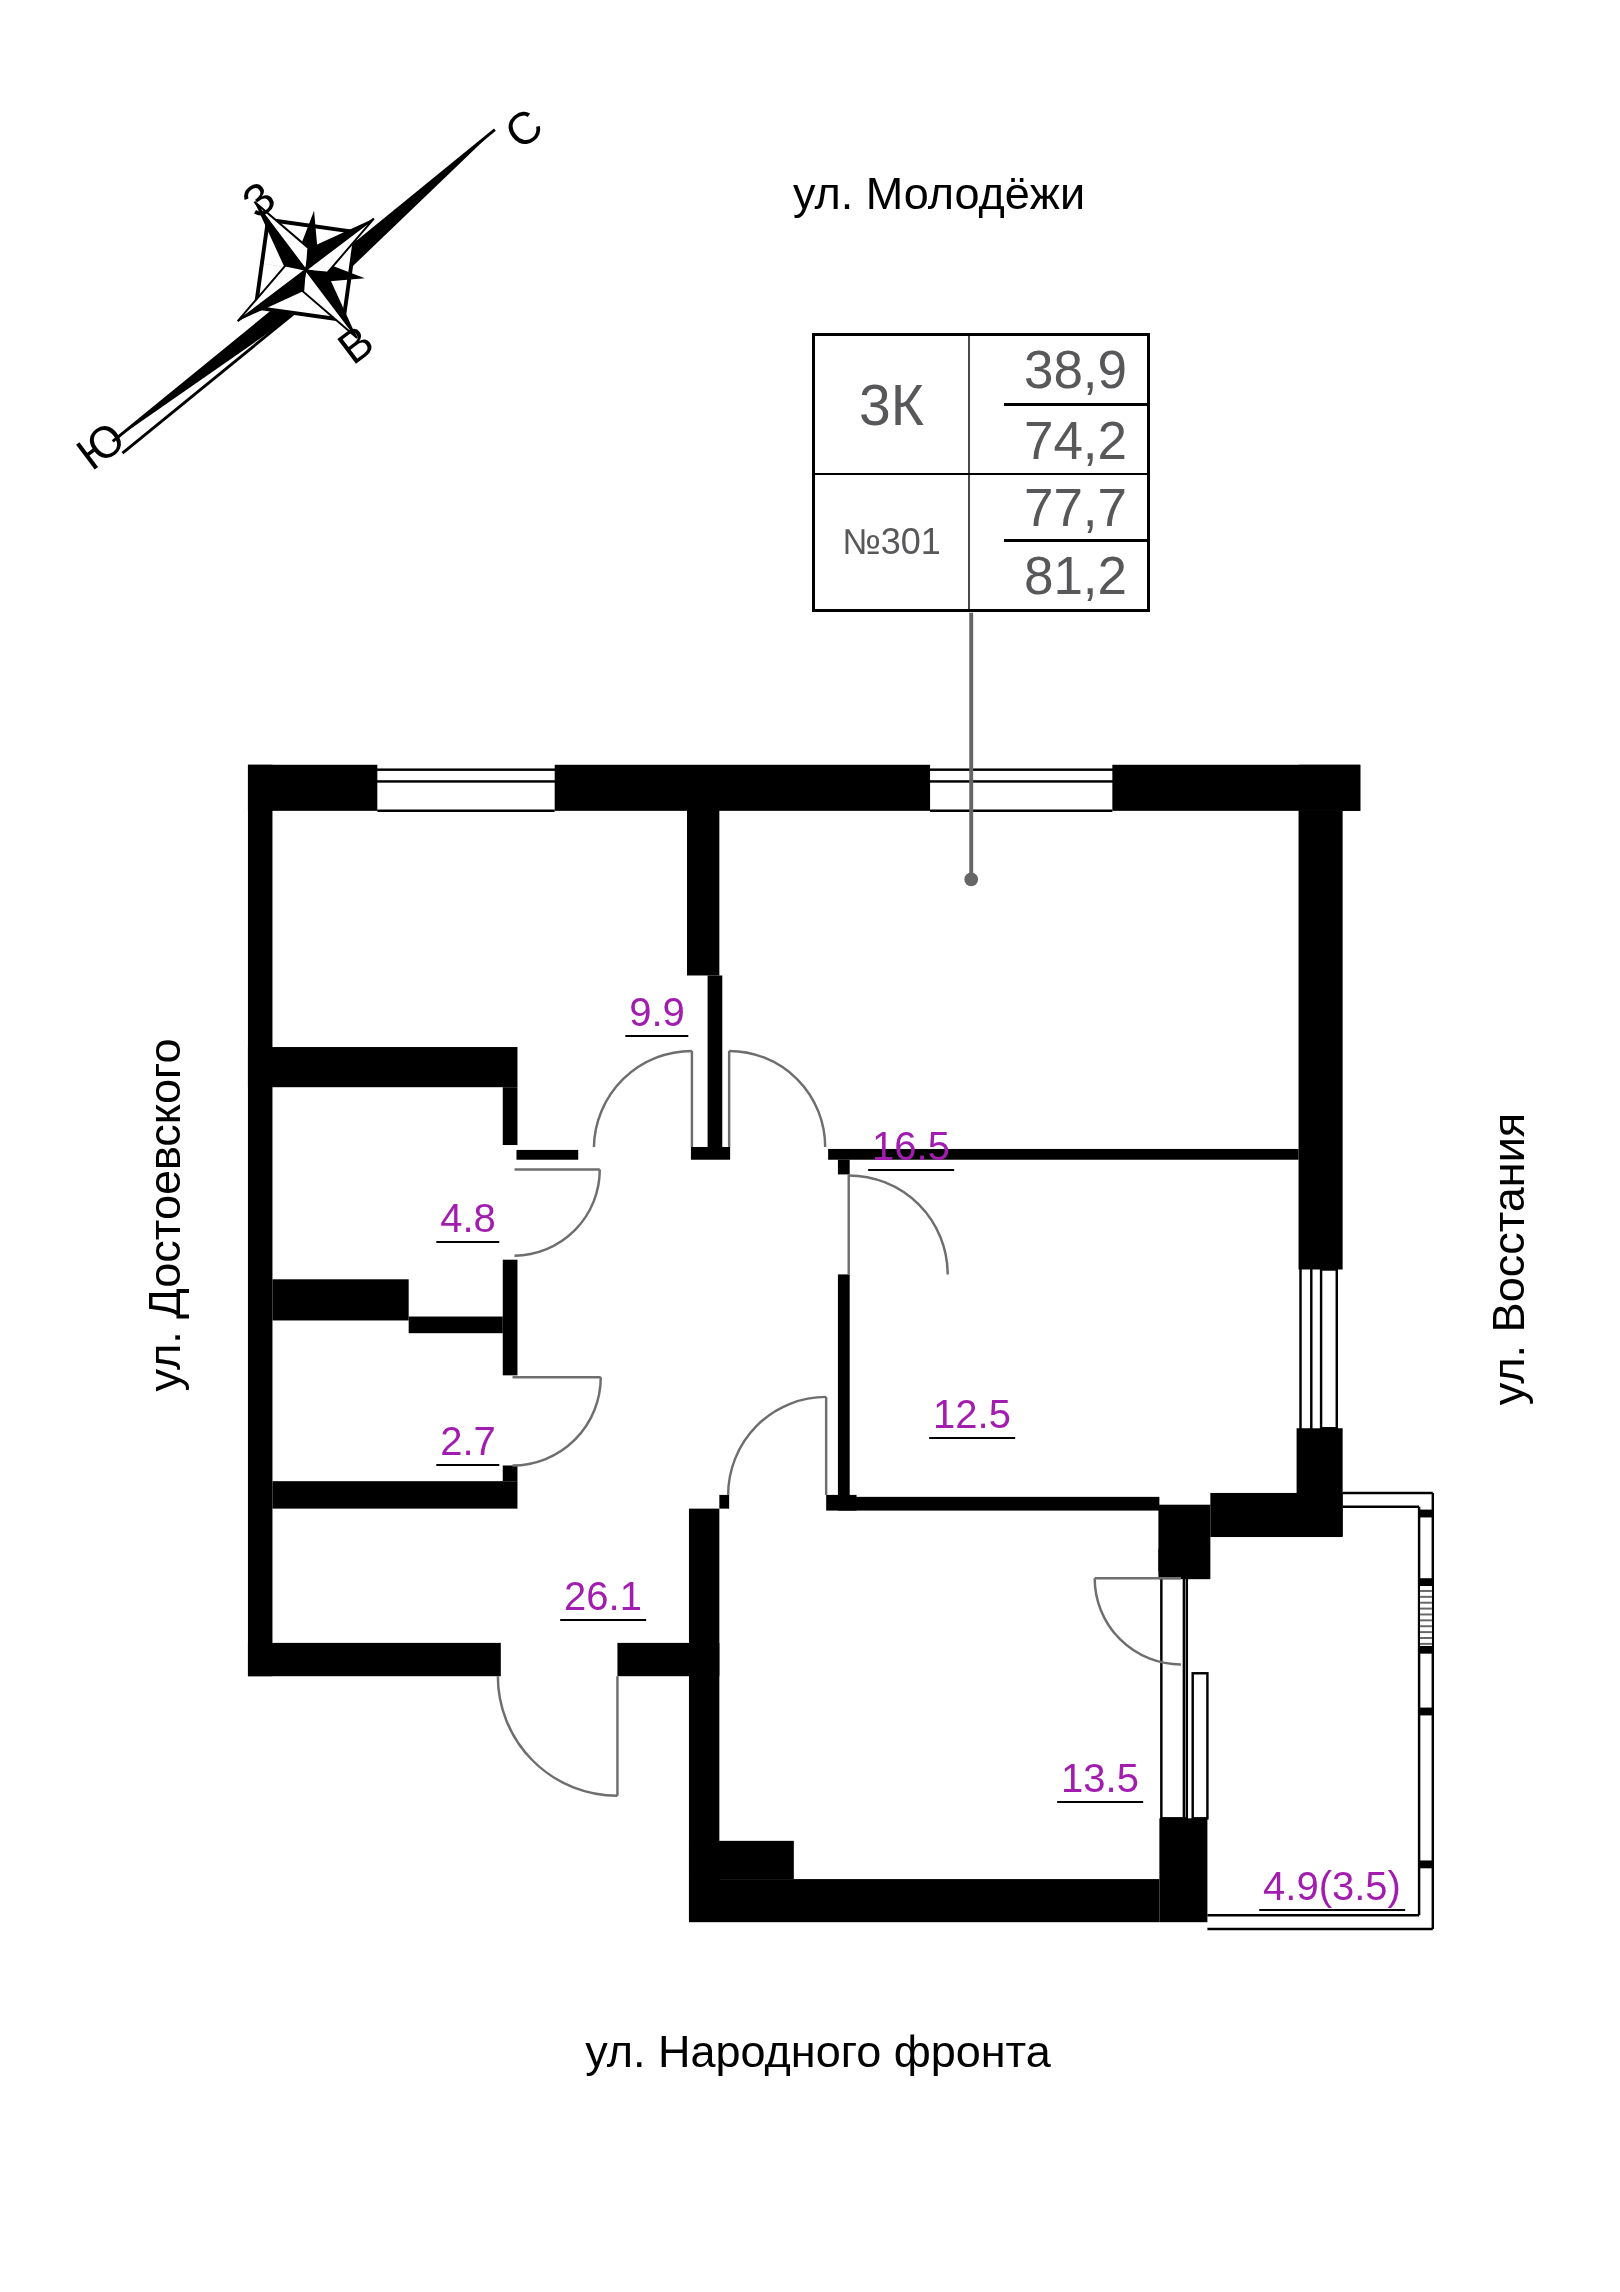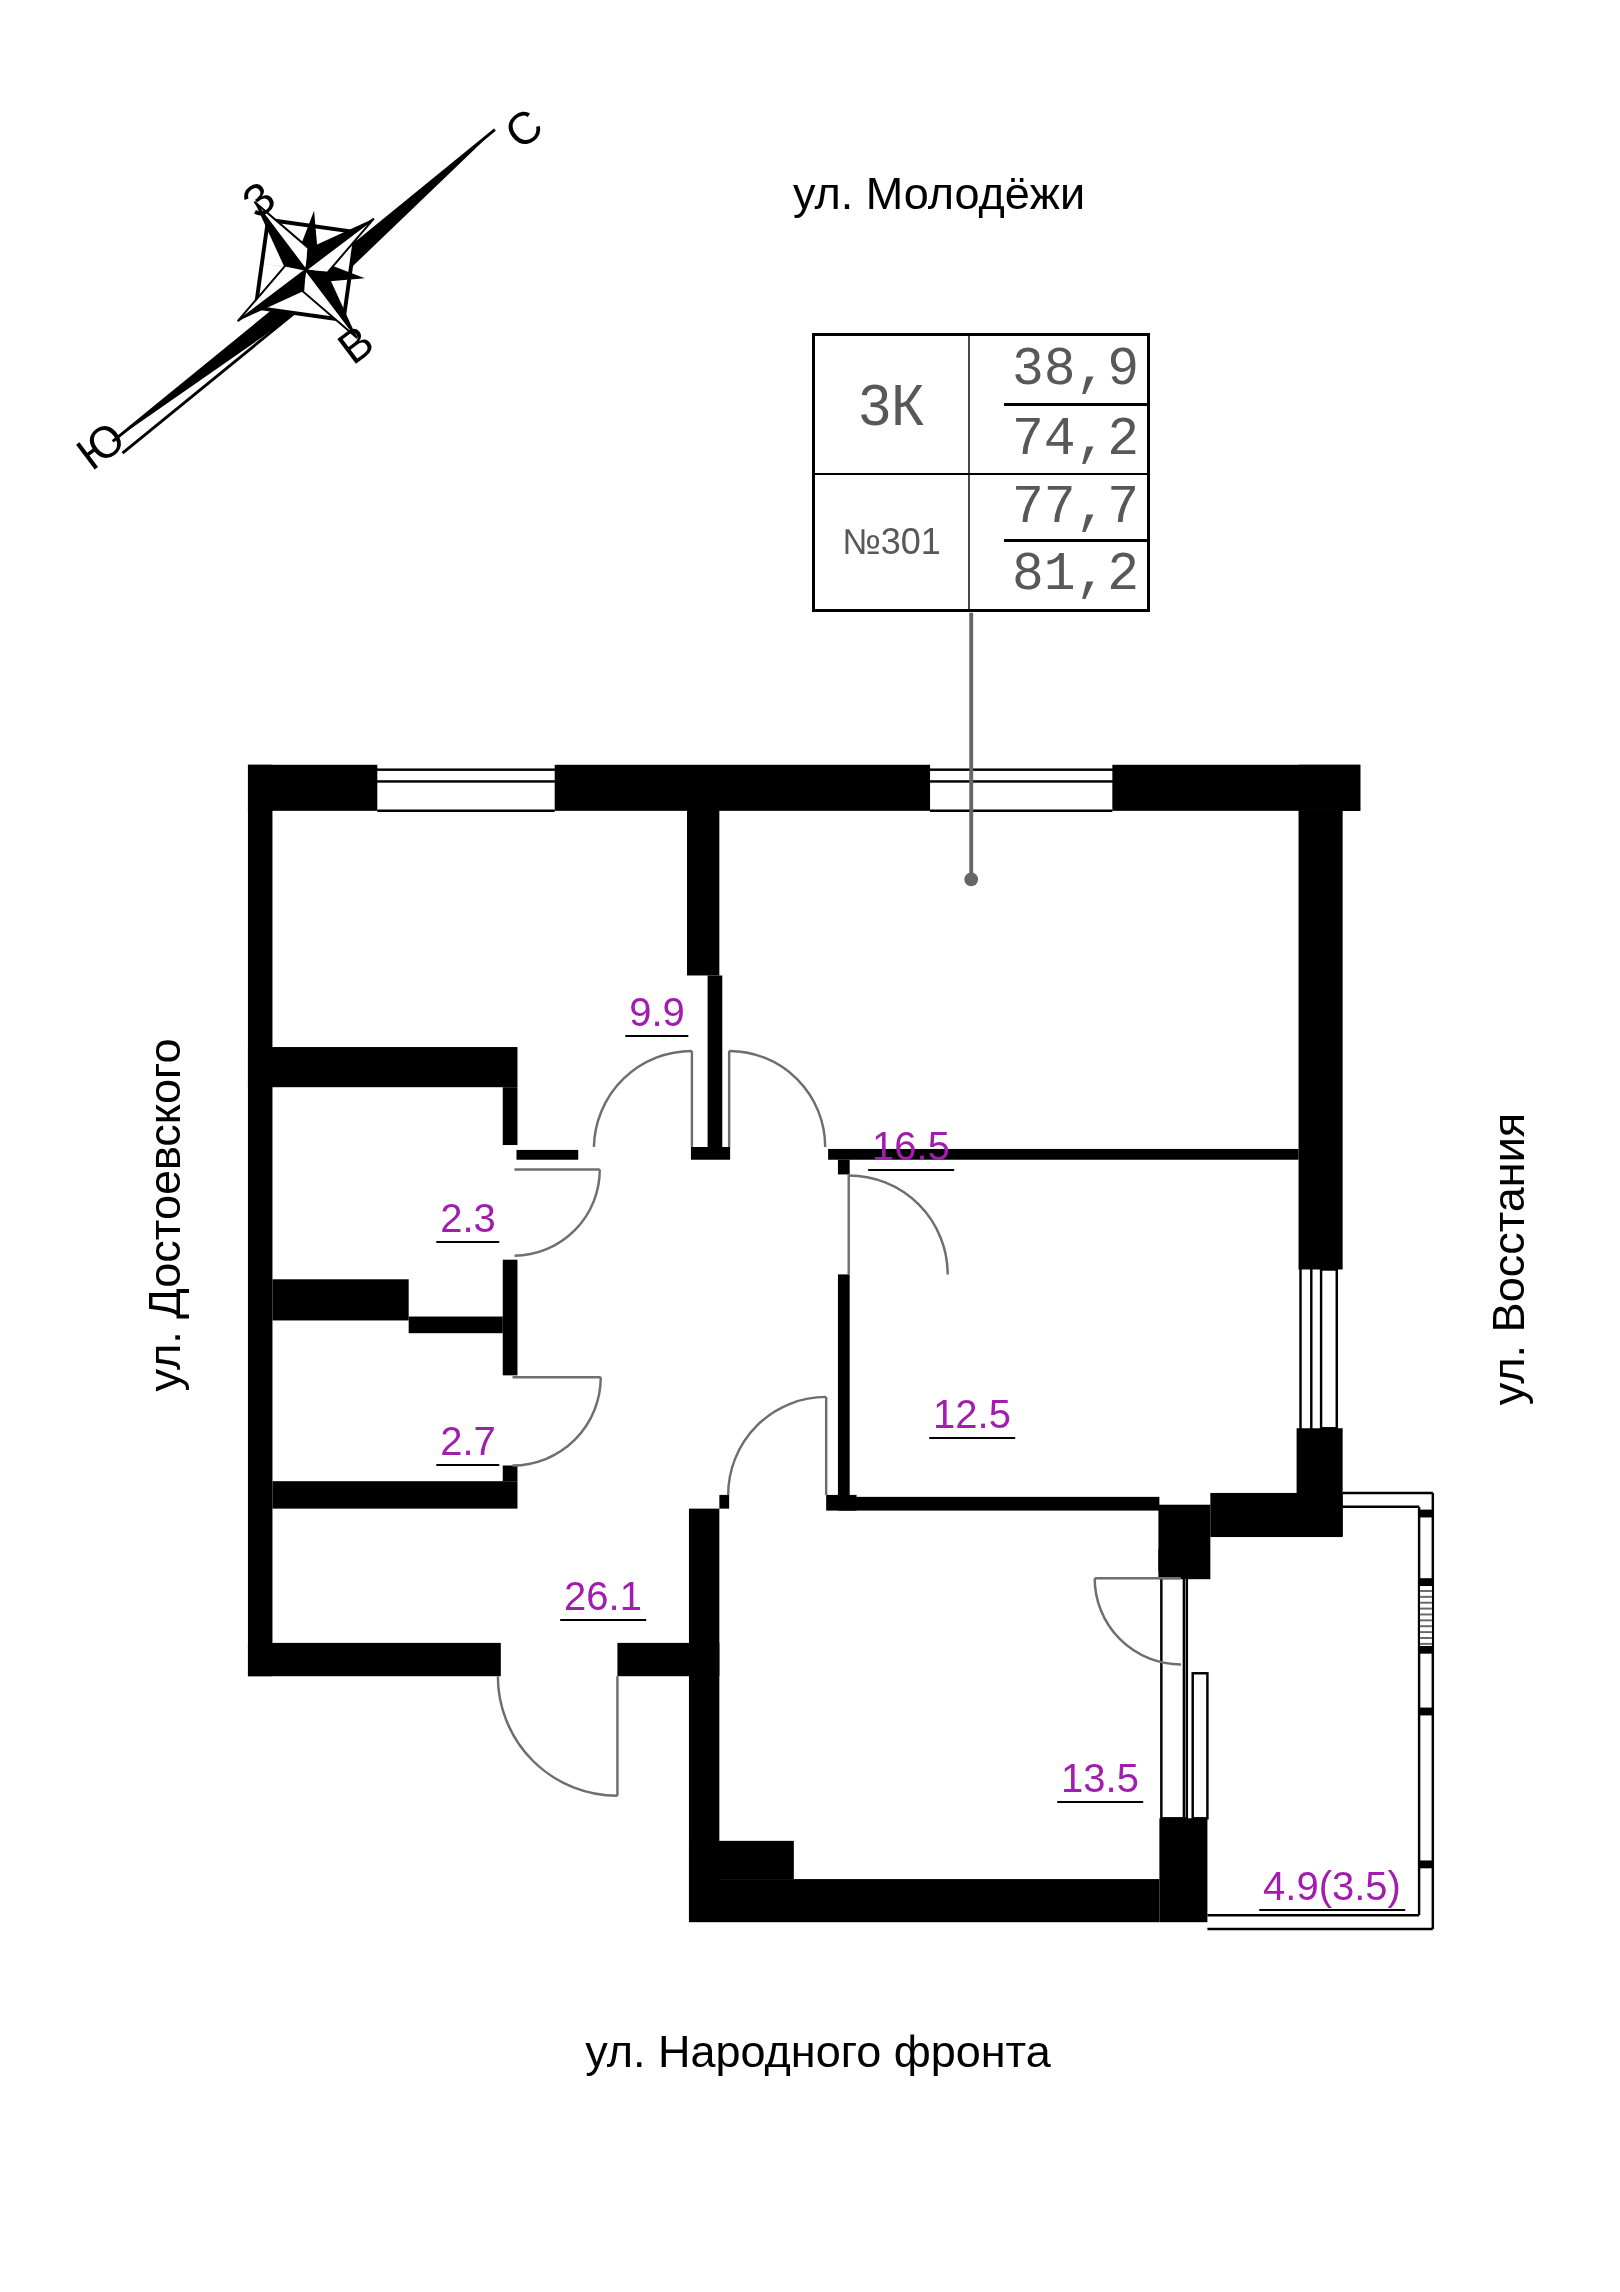--- a/index.html
+++ b/index.html
@@ -37,21 +37,21 @@
     width:338px;height:279px;
     border:3.9px solid #000;
     box-sizing:border-box;
     color:#58585a;
   }
   #unit-table .col-left{
     position:absolute;left:0;top:0;bottom:0;width:155px;
     border-right:2.9px solid #4a4a4c;box-sizing:border-box;
   }
   #unit-table .col-right{
-    position:absolute;right:0;top:0;bottom:12px;width:143px;font-family:Liberation Mono, monospace;
+    position:absolute;right:0;top:0;bottom:12px;width:143px;
   }
   #unit-table .cell{
     position:absolute;left:0;right:0;
     display:flex;align-items:center;justify-content:center;
   }
   .row-split{position:absolute;left:0;right:0;top:50%;height:2.9px;background:#000;}
   .sub-split{position:absolute;left:0;right:0;height:2.9px;background:#000;}
   .t-type{font-size:57px;}
   .t-num{font-size:36px;}
   .t-val{font-size:53px;}
@@ -234,21 +234,21 @@
     <div class="cell t-val" style="top:70px;height:68px;">74,2</div>
     <div class="cell t-val" style="top:140px;height:63px;">77,7</div>
     <div class="sub-split" style="top:203px;"></div>
     <div class="cell t-val" style="top:206px;height:66px;">81,2</div>
   </div>
   <div class="row-split"></div>
 </div>
 
 <span class="room-label" style="left:657px;top:992px;">9.9</span>
 <span class="room-label" style="left:911px;top:1090px;margin-top:36px;">16.5</span>
-<span class="room-label" style="left:468px;top:1198px;">2.3</span>
+<span class="room-label" style="left:468px;top:1198px;">4.8</span>
 <span class="room-label" style="left:468px;top:1421px;">2.7</span>
 <span class="room-label" style="left:972px;top:1394px;">12.5</span>
 <span class="room-label" style="left:603px;top:1576px;">26.1</span>
 <span class="room-label" style="left:1100px;top:1758px;">13.5</span>
 <span class="room-label" style="left:1332px;top:1866px;">4.9(3.5)</span>
 
 </div>
 
 
 </body></html>

